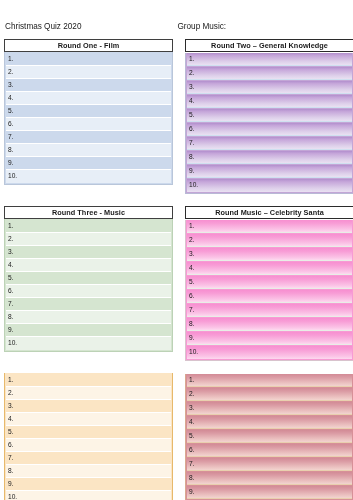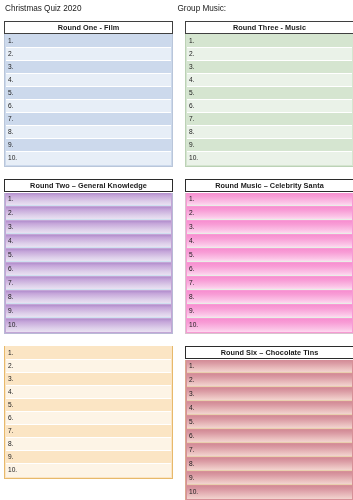--- a/index.html
+++ b/index.html
@@ -13,21 +13,21 @@
     overflow: hidden;
     font-family: "Liberation Sans", sans-serif;
     color: #1a1a1a;
   }
 
   .page {
     position: relative;
     width: 325px;
     height: 500px;
     box-sizing: border-box;
-    padding: 3px 4px 0 4px;
+    padding: 21px 4px 0 4px;
   }
 
   
   .doc-head {
     display: flex;
     align-items: flex-start;
     height: 16px;
     margin: 0 0 2px 1px;
   }
   .doc-title {
@@ -155,52 +155,52 @@
         <div class="q-row"><span class="num">4.</span></div>
         <div class="q-row"><span class="num">5.</span></div>
         <div class="q-row"><span class="num">6.</span></div>
         <div class="q-row"><span class="num">7.</span></div>
         <div class="q-row"><span class="num">8.</span></div>
         <div class="q-row"><span class="num">9.</span></div>
         <div class="q-row"><span class="num">10.</span></div>
       </div>
     </div>
 
+    <div class="round-table r2">
+      <div class="round-header thick">Round Two – General Knowledge</div>
+      <div class="round-rows">
+        <div class="q-row"><span class="num">1.</span></div>
+        <div class="q-row"><span class="num">2.</span></div>
+        <div class="q-row"><span class="num">3.</span></div>
+        <div class="q-row"><span class="num">4.</span></div>
+        <div class="q-row"><span class="num">5.</span></div>
+        <div class="q-row"><span class="num">6.</span></div>
+        <div class="q-row"><span class="num">7.</span></div>
+        <div class="q-row"><span class="num">8.</span></div>
+        <div class="q-row"><span class="num">9.</span></div>
+        <div class="q-row"><span class="num">10.</span></div>
+      </div>
+    </div>
+
     <div class="round-table r3">
       <div class="round-header">Round Three - Music</div>
       <div class="round-rows">
         <div class="q-row"><span class="num">1.</span></div>
         <div class="q-row"><span class="num">2.</span></div>
         <div class="q-row"><span class="num">3.</span></div>
         <div class="q-row"><span class="num">4.</span></div>
         <div class="q-row"><span class="num">5.</span></div>
         <div class="q-row"><span class="num">6.</span></div>
         <div class="q-row"><span class="num">7.</span></div>
         <div class="q-row"><span class="num">8.</span></div>
         <div class="q-row"><span class="num">9.</span></div>
         <div class="q-row"><span class="num">10.</span></div>
       </div>
     </div>
 
-    <div class="round-table r2">
-      <div class="round-header thick">Round Two – General Knowledge</div>
-      <div class="round-rows">
-        <div class="q-row"><span class="num">1.</span></div>
-        <div class="q-row"><span class="num">2.</span></div>
-        <div class="q-row"><span class="num">3.</span></div>
-        <div class="q-row"><span class="num">4.</span></div>
-        <div class="q-row"><span class="num">5.</span></div>
-        <div class="q-row"><span class="num">6.</span></div>
-        <div class="q-row"><span class="num">7.</span></div>
-        <div class="q-row"><span class="num">8.</span></div>
-        <div class="q-row"><span class="num">9.</span></div>
-        <div class="q-row"><span class="num">10.</span></div>
-      </div>
-    </div>
-
     <div class="round-table r4">
       <div class="round-header thick">Round Music – Celebrity Santa</div>
       <div class="round-rows">
         <div class="q-row"><span class="num">1.</span></div>
         <div class="q-row"><span class="num">2.</span></div>
         <div class="q-row"><span class="num">3.</span></div>
         <div class="q-row"><span class="num">4.</span></div>
         <div class="q-row"><span class="num">5.</span></div>
         <div class="q-row"><span class="num">6.</span></div>
         <div class="q-row"><span class="num">7.</span></div>
@@ -219,21 +219,20 @@
         <div class="q-row"><span class="num">5.</span></div>
         <div class="q-row"><span class="num">6.</span></div>
         <div class="q-row"><span class="num">7.</span></div>
         <div class="q-row"><span class="num">8.</span></div>
         <div class="q-row"><span class="num">9.</span></div>
         <div class="q-row"><span class="num">10.</span></div>
       </div>
     </div>
 
     <div class="round-table r6">
-      <div class="round-header thick">Round Six – Chocolate Tins</div>
       <div class="round-rows">
         <div class="q-row"><span class="num">1.</span></div>
         <div class="q-row"><span class="num">2.</span></div>
         <div class="q-row"><span class="num">3.</span></div>
         <div class="q-row"><span class="num">4.</span></div>
         <div class="q-row"><span class="num">5.</span></div>
         <div class="q-row"><span class="num">6.</span></div>
         <div class="q-row"><span class="num">7.</span></div>
         <div class="q-row"><span class="num">8.</span></div>
         <div class="q-row"><span class="num">9.</span></div>

